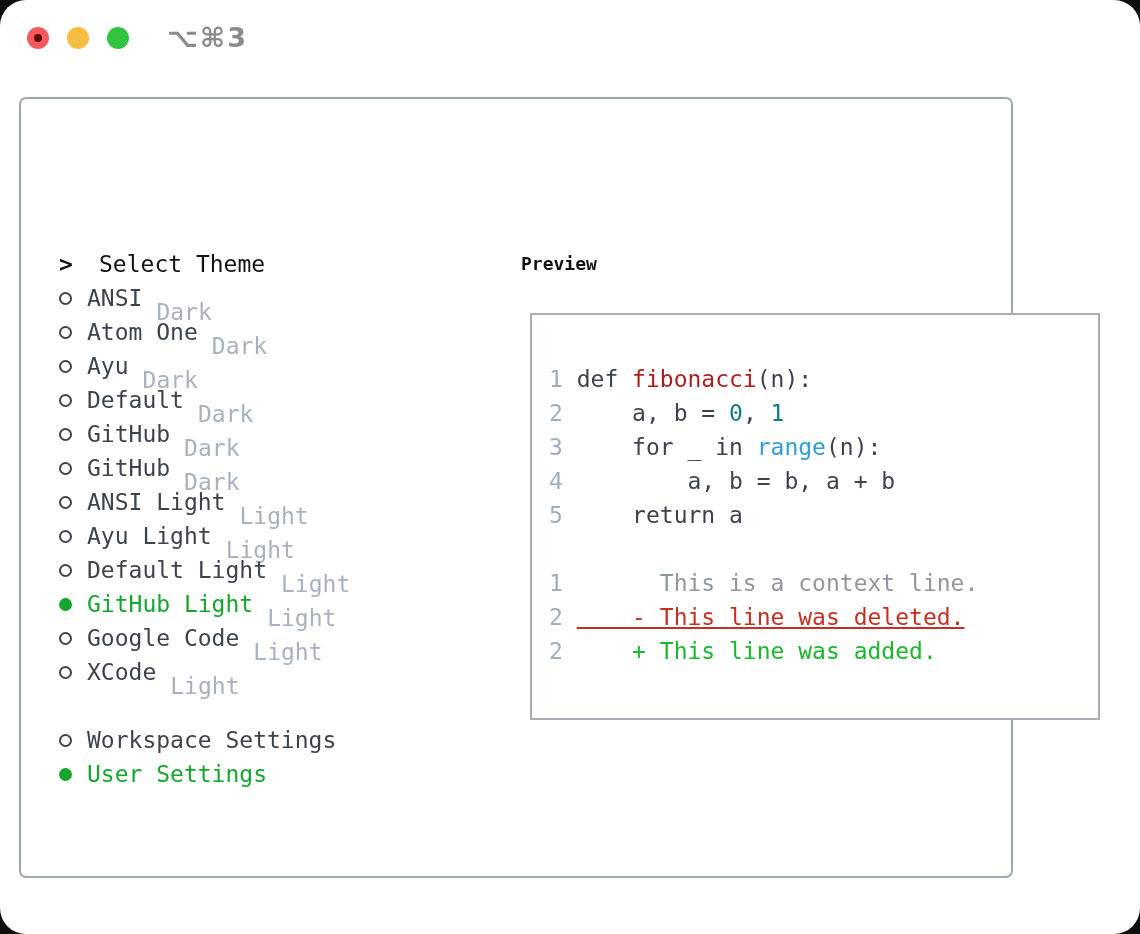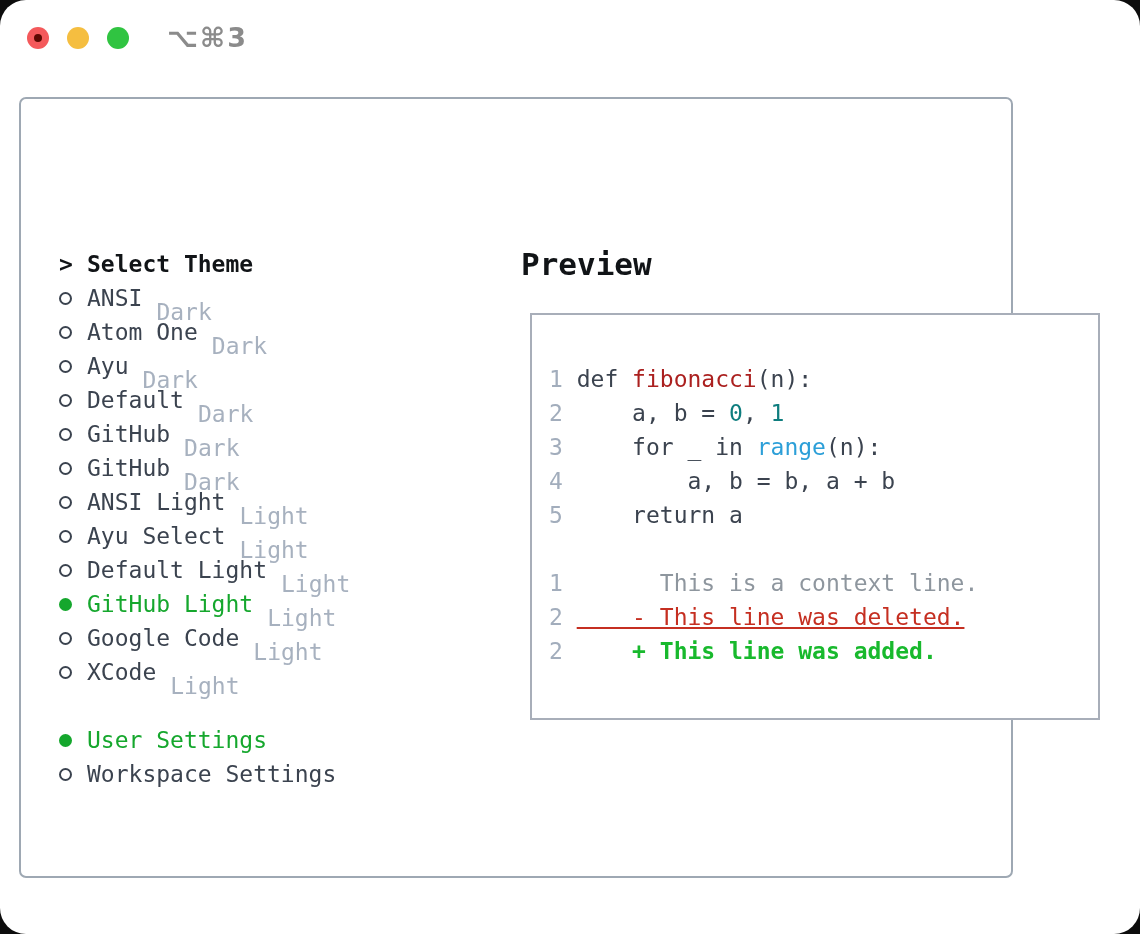--- a/index.html
+++ b/index.html
@@ -28,50 +28,50 @@
   .panel {
     position:absolute; left:19px; top:97px; width:994px; height:781px;
     border:2px solid var(--panelBorder); border-radius:7px; box-sizing:border-box;
   }
   
   .left-col { position:absolute; left:38px; top:148px; font-size:23px; color:var(--nameDark); }
   .row { height:34px; display:flex; align-items:center; white-space:pre; }
   .spacer-row { height:34px; }
   .cursor { display:inline-block; width:28px; font-weight:bold; color:var(--headerBlack); }
   .lead { display:inline-block; width:28px; }
-  .header-label, .apply-header { font-weight:bold; color:var(--headerBlack); }
+  .header-label, .apply-header { font-weight:normal; color:var(--headerBlack);margin-left:12px; }
   .bullet {
     width:13px; height:13px; box-sizing:border-box; border:2px solid var(--nameDark);
     border-radius:50%; margin-right:15px; flex:0 0 auto;
   }
   .theme-row.selected .bullet, .apply-row.selected .bullet {
     background:var(--selectedGreen); border-color:var(--selectedGreen);
   }
   .theme-row.selected .tname, .apply-row.selected .olabel { color:var(--selectedGreen); }
   .tvariant { margin-left:14px; color:var(--variantGray);margin-top:28px; }
   .hint-line { height:34px; line-height:34px; color:var(--hintGray); white-space:pre; }
   
   .preview-header {
     position:absolute; left:500px; top:148px; height:34px; line-height:34px;
-    font-size:31px; font-weight:bold; color:var(--headerBlack);
+    font-size:18px; font-weight:bold; color:var(--headerBlack);
   }
   .preview-box {
     position:absolute; left:509px; top:214px; width:570px; height:407px;
     border:2px solid var(--boxBorder); box-sizing:border-box; background:#fff; overflow:hidden;
   }
   .code-pre { margin:0; padding:47px 0 0 17px; font-size:23px; }
   .code-line { height:34px; line-height:34px; white-space:pre; }
   .tok-num { color:var(--lineNum); }
   .tok-plain { color:var(--codePlain); }
   .tok-func { color:var(--codeFunc); }
   .tok-number { color:var(--codeNumber); }
   .tok-builtin { color:var(--codeBuiltin); }
   .tok-ctx { color:var(--diffCtx); }
   .tok-del { color:var(--diffDel);text-decoration:underline; }
-  .tok-add { color:var(--diffAdd);font-weight:bold; }
+  .tok-add { color:var(--diffAdd); }
 </style>
 </head>
 <body>
 
 <div class="window">
 
   <div class="traffic">
     <div class="light close"></div>
     <div class="light minimize"></div>
     <div class="light zoom"></div>
@@ -86,33 +86,33 @@
       </div>
 
       <div id="theme-rows">
           <div class="row theme-row"><span class="bullet"></span><span class="tname">ANSI</span><span class="tvariant">Dark</span></div>
           <div class="row theme-row"><span class="bullet"></span><span class="tname">Atom One</span><span class="tvariant">Dark</span></div>
           <div class="row theme-row"><span class="bullet"></span><span class="tname">Ayu</span><span class="tvariant">Dark</span></div>
           <div class="row theme-row"><span class="bullet"></span><span class="tname">Default</span><span class="tvariant">Dark</span></div>
           <div class="row theme-row"><span class="bullet"></span><span class="tname">GitHub</span><span class="tvariant">Dark</span></div>
           <div class="row theme-row"><span class="bullet"></span><span class="tname">GitHub</span><span class="tvariant">Dark</span></div>
           <div class="row theme-row"><span class="bullet"></span><span class="tname">ANSI Light</span><span class="tvariant">Light</span></div>
-          <div class="row theme-row"><span class="bullet"></span><span class="tname">Ayu Select</span><span class="tvariant">Light</span></div>
+          <div class="row theme-row"><span class="bullet"></span><span class="tname">Ayu Light</span><span class="tvariant">Light</span></div>
           <div class="row theme-row"><span class="bullet"></span><span class="tname">Default Light</span><span class="tvariant">Light</span></div>
           <div class="row theme-row selected"><span class="bullet"></span><span class="tname">GitHub Light</span><span class="tvariant">Light</span></div>
           <div class="row theme-row"><span class="bullet"></span><span class="tname">Google Code</span><span class="tvariant">Light</span></div>
           <div class="row theme-row"><span class="bullet"></span><span class="tname">XCode</span><span class="tvariant">Light</span></div>
         </div>
 
       <div class="spacer-row"></div>
 
 
       <div id="apply-rows">
+          <div class="row apply-row"><span class="bullet"></span><span class="olabel">Workspace Settings</span></div>
           <div class="row apply-row selected"><span class="bullet"></span><span class="olabel">User Settings</span></div>
-          <div class="row apply-row"><span class="bullet"></span><span class="olabel">Workspace Settings</span></div>
         </div>
 
       <div class="spacer-row"></div>
 
     </div>
 
     <div class="preview-header">Preview</div>
 
     <div class="preview-box">
       <pre class="code-pre" id="code-pre"><div class="code-line"><span class="tok-num">1 </span><span class="tok-plain">def </span><span class="tok-func">fibonacci</span><span class="tok-plain">(n):</span></div><div class="code-line"><span class="tok-num">2 </span><span class="tok-plain">    a, b = </span><span class="tok-number">0</span><span class="tok-plain">, </span><span class="tok-number">1</span></div><div class="code-line"><span class="tok-num">3 </span><span class="tok-plain">    for _ in </span><span class="tok-builtin">range</span><span class="tok-plain">(n):</span></div><div class="code-line"><span class="tok-num">4 </span><span class="tok-plain">        a, b = b, a + b</span></div><div class="code-line"><span class="tok-num">5 </span><span class="tok-plain">    return a</span></div><div class="code-line">&nbsp;</div><div class="code-line"><span class="tok-num">1 </span><span class="tok-ctx">      This is a context line.</span></div><div class="code-line"><span class="tok-num">2 </span><span class="tok-del">    - This line was deleted.</span></div><div class="code-line"><span class="tok-num">2 </span><span class="tok-add">    + This line was added.</span></div></pre>

